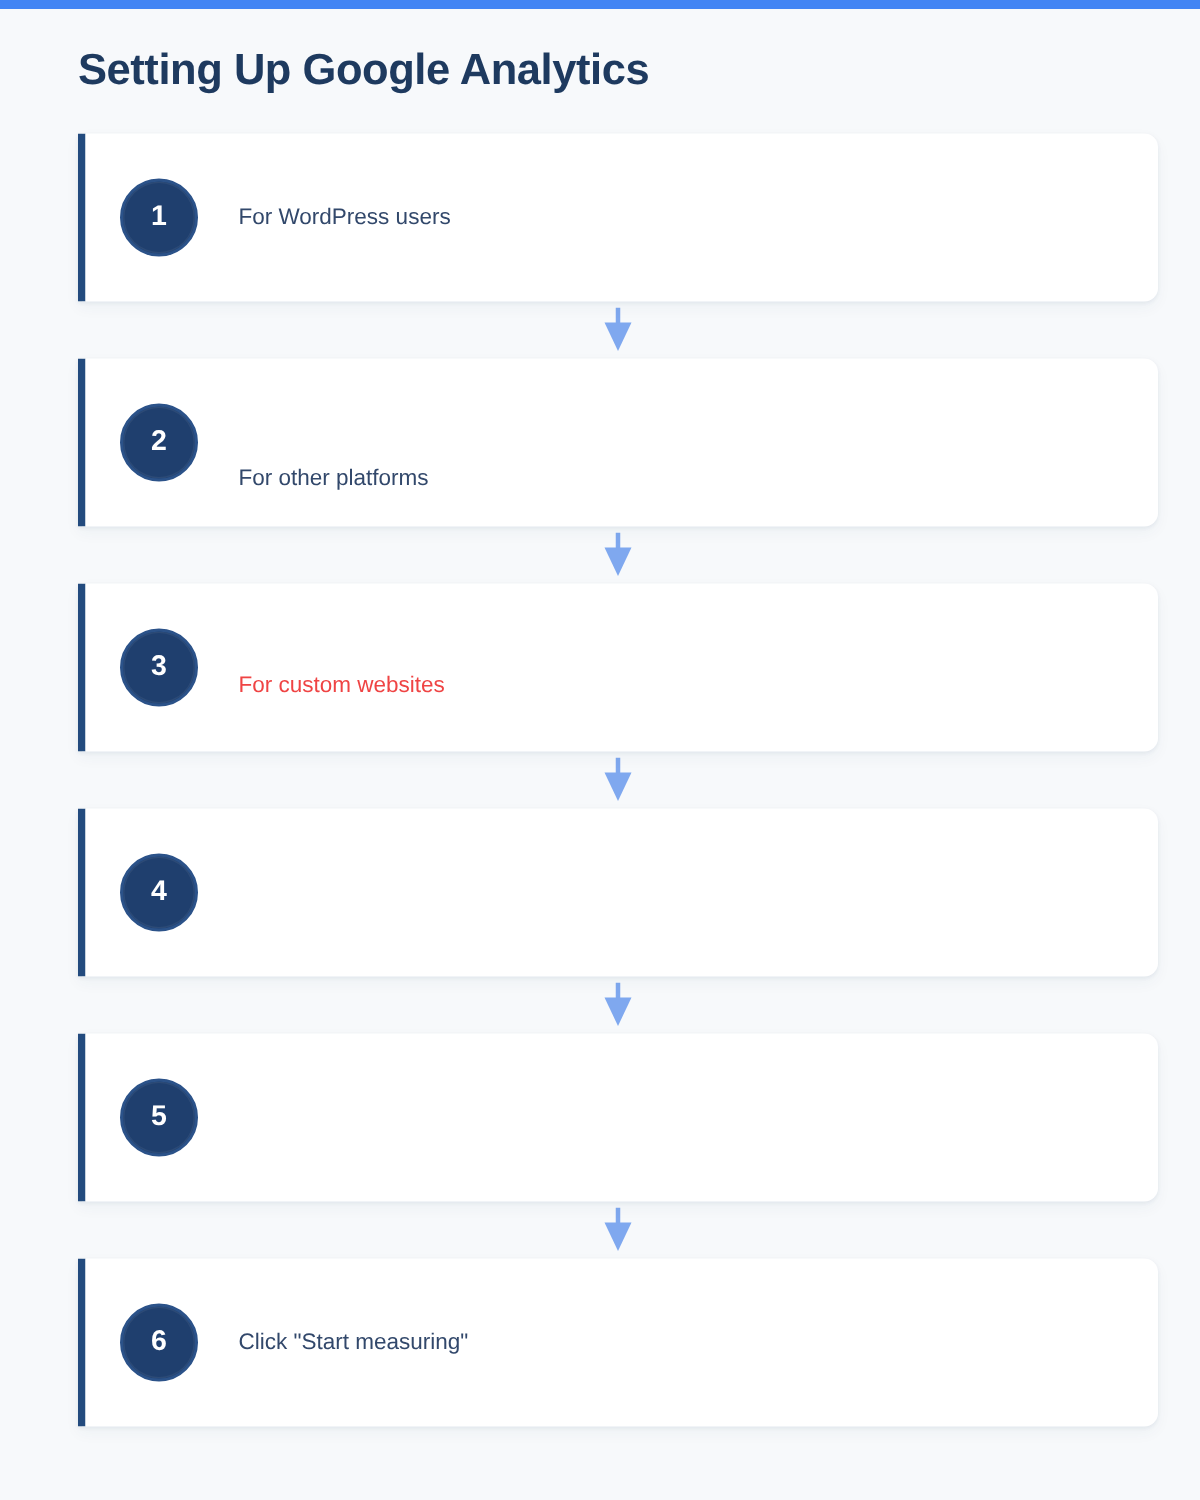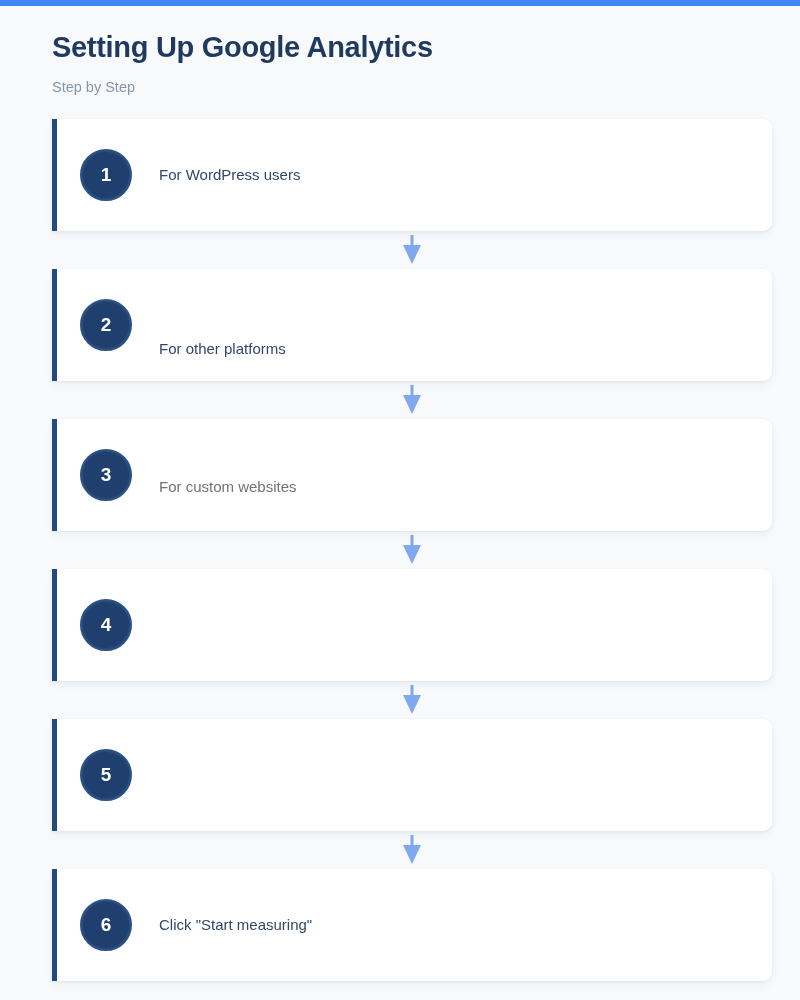--- a/index.html
+++ b/index.html
@@ -109,21 +109,20 @@
 </style>
 </head>
 <body style="background: rgb(247, 249, 251);">
 
 <div id="top-accent-bar" style="background: rgb(66, 133, 244);"></div>
 
 <div id="page-wrap">
 
   <div id="header">
     <h1 id="page-title" style="color: rgb(30, 58, 95);">Setting Up Google Analytics</h1>
-    <div id="page-subtitle" style="color: rgb(135, 149, 168);">Step by Step</div>
   </div>
 
   <div id="steps-list">
   <div class="step-row">
     <div class="step-card" style="border-left-color: rgb(35, 75, 126); background: rgb(255, 255, 255);">
       <div class="step-badge" style="background: rgb(31, 63, 110);">1</div>
       <div class="step-text" style="color: rgb(50, 72, 107);">For WordPress users</div>
     </div>
   </div>
 
@@ -144,21 +143,21 @@
   <div class="step-connector">
     <svg class="arrow-down-icon" viewBox="0 0 22 30">
       <rect x="9.5" y="0" width="3" height="14" fill="#7fa8ef"></rect>
       <polygon points="2,10 20,10 11,29" fill="#7fa8ef"></polygon>
     </svg>
   </div>
 
   <div class="step-row">
     <div class="step-card" style="border-left-color: rgb(35, 75, 126); background: rgb(255, 255, 255);">
       <div class="step-badge" style="background: rgb(31, 63, 110);">3</div>
-      <div class="step-text" style="color: #737373; margin-top: 24px;">For custom websites</div>
+      <div class="step-text" style="color: #ef4444; margin-top: 24px;">For custom websites</div>
     </div>
   </div>
 
   <div class="step-connector">
     <svg class="arrow-down-icon" viewBox="0 0 22 30">
       <rect x="9.5" y="0" width="3" height="14" fill="#7fa8ef"></rect>
       <polygon points="2,10 20,10 11,29" fill="#7fa8ef"></polygon>
     </svg>
   </div>
 

